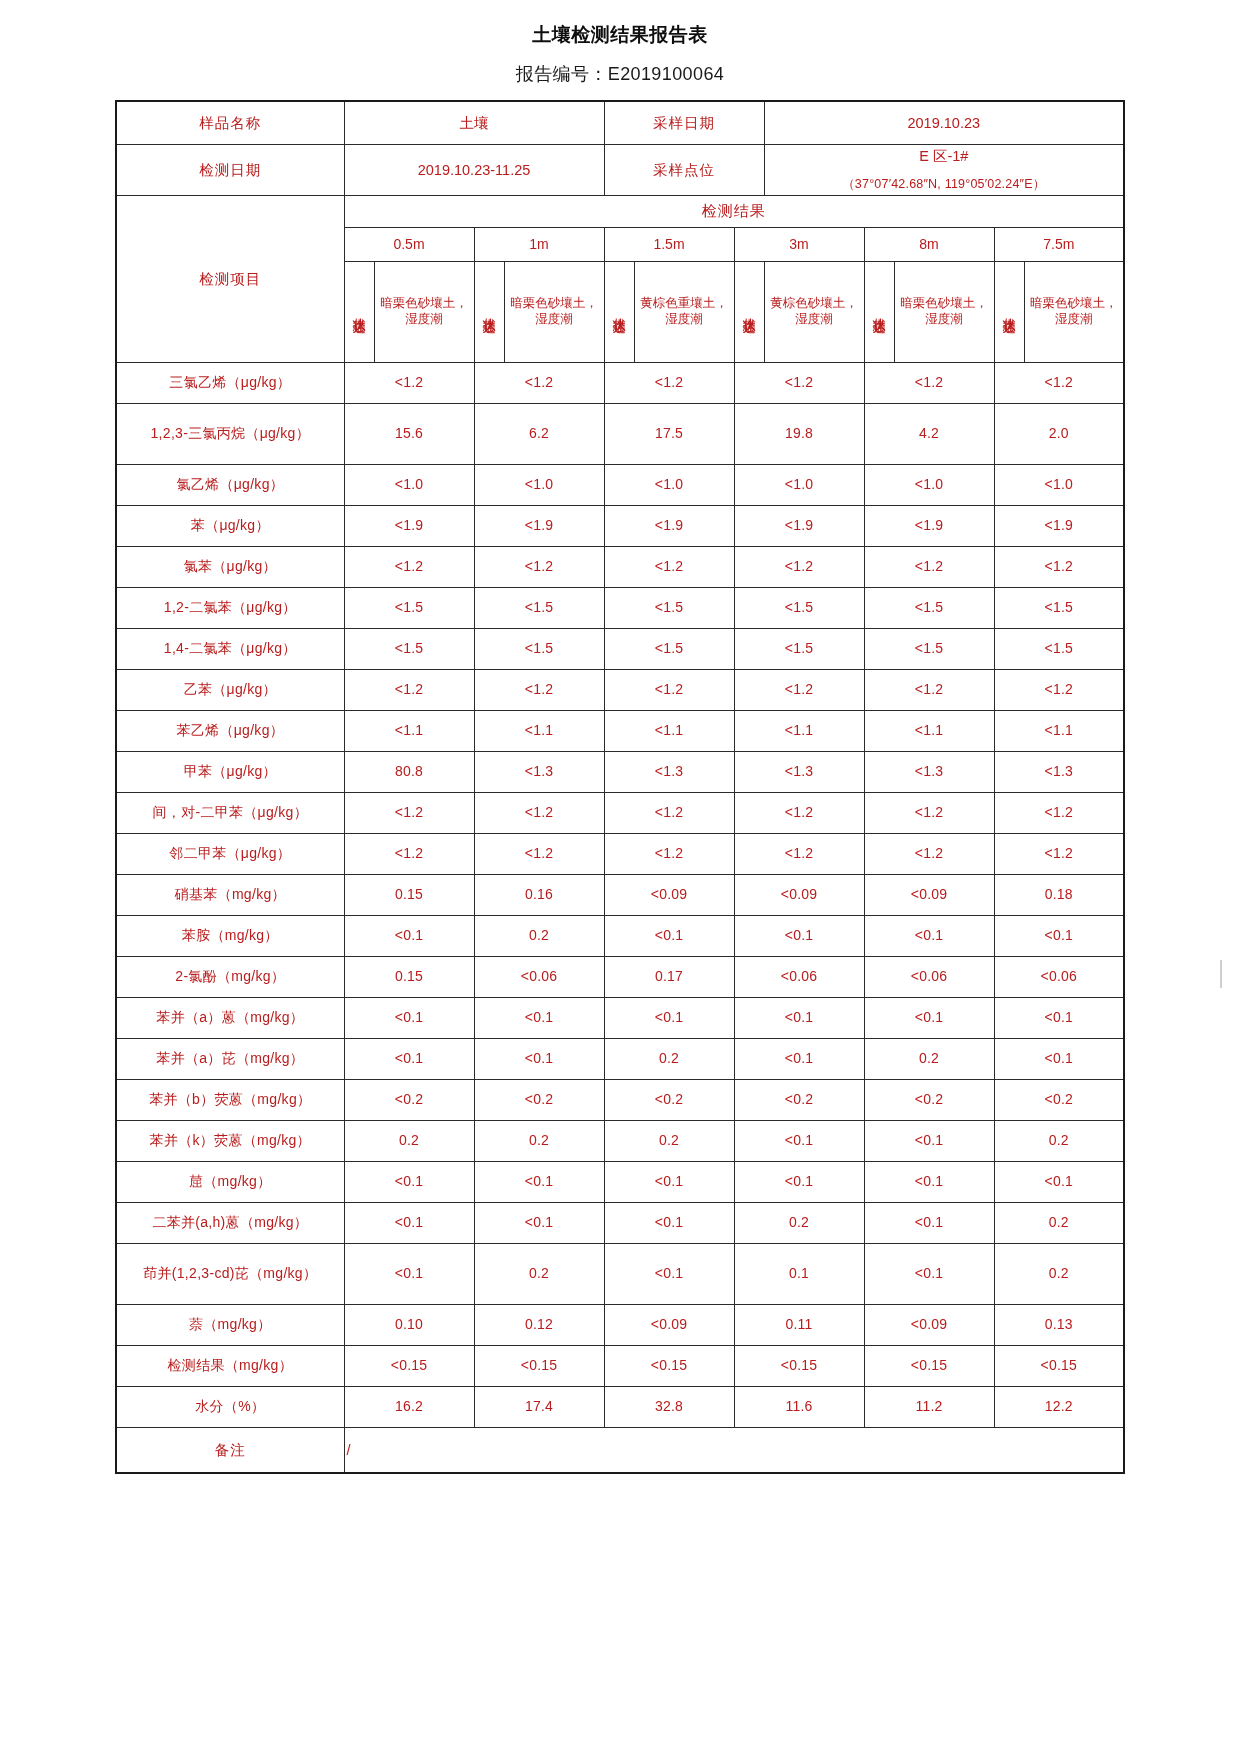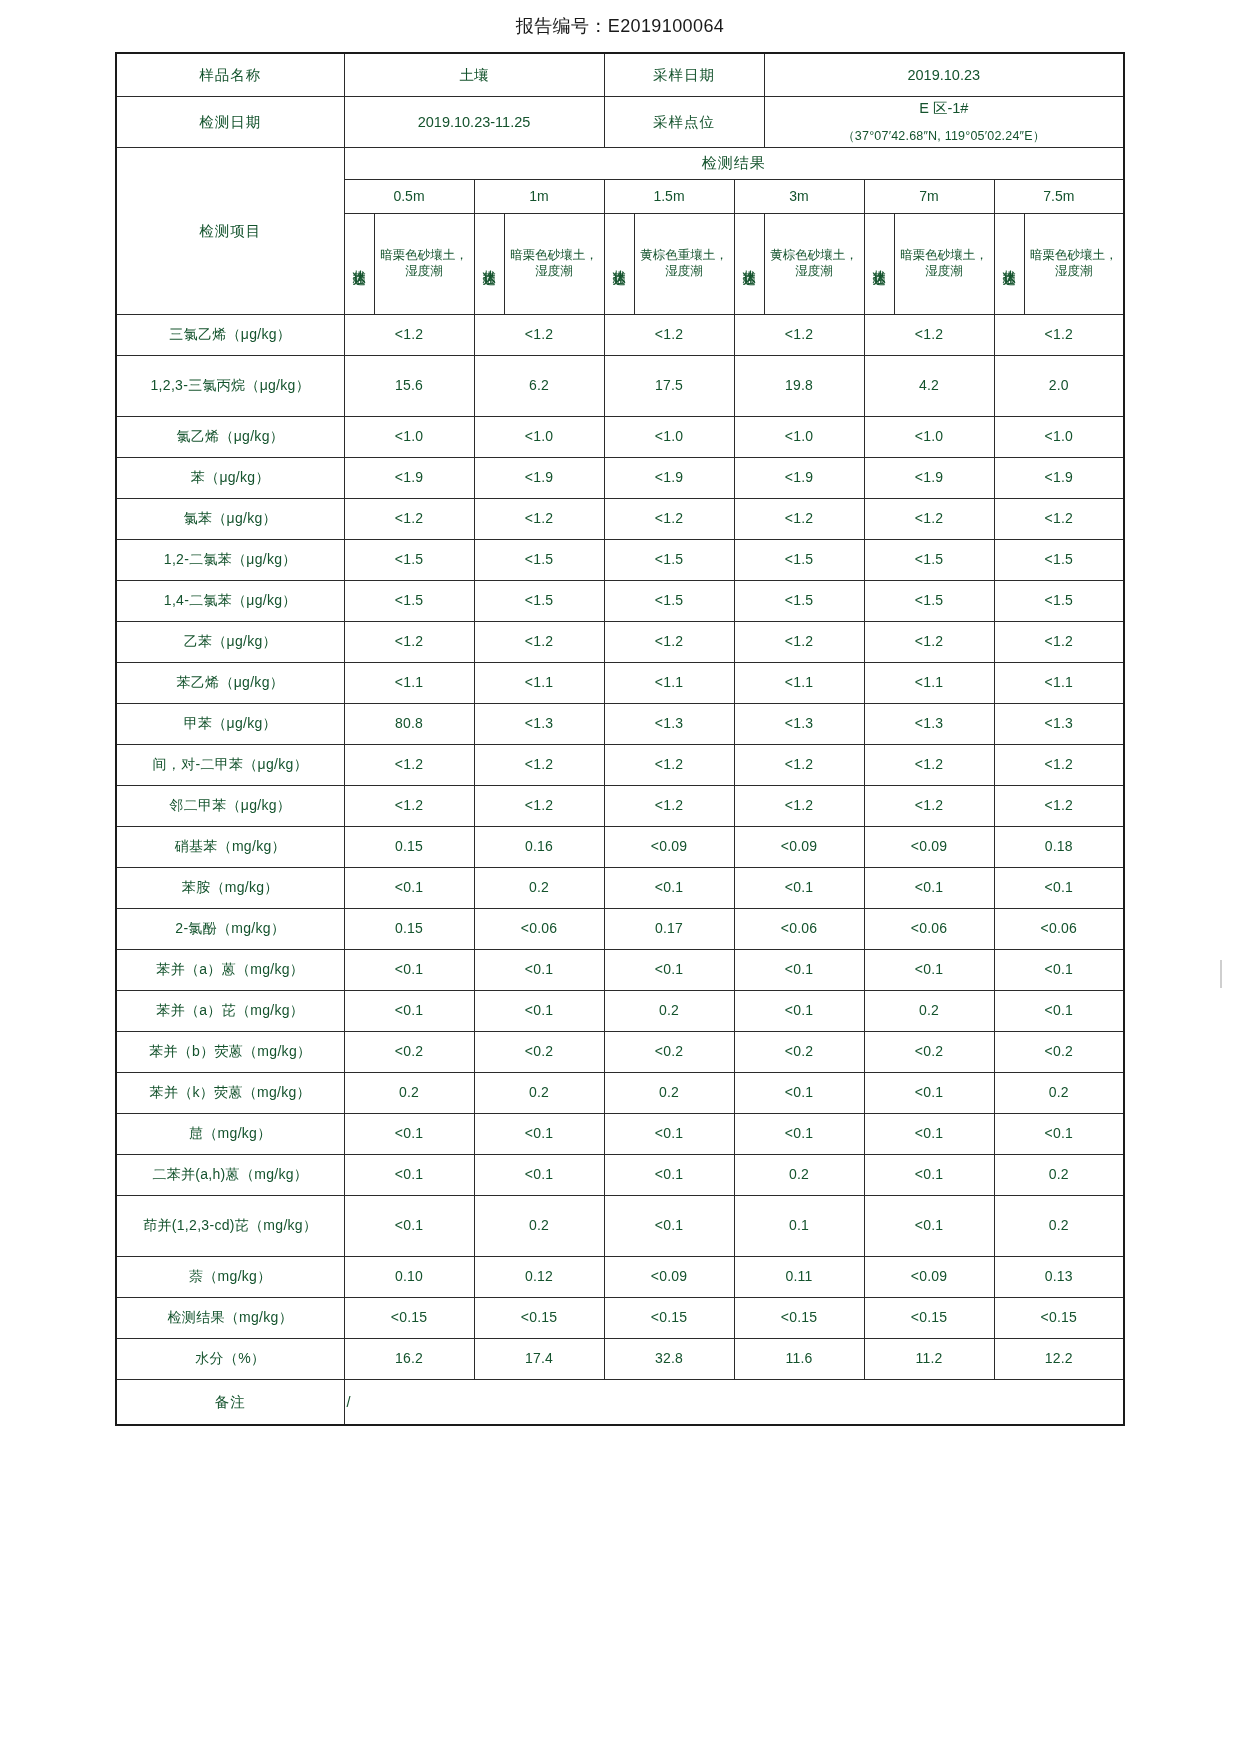--- a/index.html
+++ b/index.html
@@ -45,21 +45,21 @@
   }
   .table-wrap {
     margin: 14px auto 0 auto;
     width: 1010px;
   }
   table.main {
     border-collapse: collapse;
     width: 100%;
     table-layout: fixed;
     font-size: 13.5px;
-    color: #14532d;
+    color: #b91c1c;
   }
   table.main td, table.main th {
     border: 1px solid #2b2b2b;
     text-align: center;
     vertical-align: middle;
     font-weight: normal;
     padding: 2px 2px;
     line-height: 1.25;
   }
   table.main {
@@ -159,20 +159,21 @@
     width: 2px;
     height: 28px;
     background: #cfcfcf;
   }
 </style>
 </head>
 <body>
 
 <div class="page">
 
+  <div class="doc-subtitle">土壤检测结果报告表</div>
   <div class="report-no">
     <span>报告编号：</span><span>E2019100064</span>
   </div>
 
   <div class="table-wrap">
     <table class="main">
       <colgroup>
         <col style="width:228px">
         <col style="width:30px">
           <col style="width:100px">
@@ -207,21 +208,21 @@
         <tr class="results-head">
           <td rowspan="3" class="cell-label">检测项目</td>
           <td colspan="12">检测结果</td>
         </tr>
 
         <tr class="depth-head">
           <td colspan="2">0.5m</td>
           <td colspan="2">1m</td>
           <td colspan="2">1.5m</td>
           <td colspan="2">3m</td>
-          <td colspan="2">7m</td>
+          <td colspan="2">8m</td>
           <td colspan="2">7.5m</td>
         </tr>
 
         <tr class="desc-head-row">
           <td class="state-col"><span class="vert-text">状态描述</span></td>
           <td class="desc-col">暗栗色砂壤土，湿度潮</td>
           <td class="state-col"><span class="vert-text">状态描述</span></td>
           <td class="desc-col">暗栗色砂壤土，湿度潮</td>
           <td class="state-col"><span class="vert-text">状态描述</span></td>
           <td class="desc-col">黄棕色重壤土，湿度潮</td>

